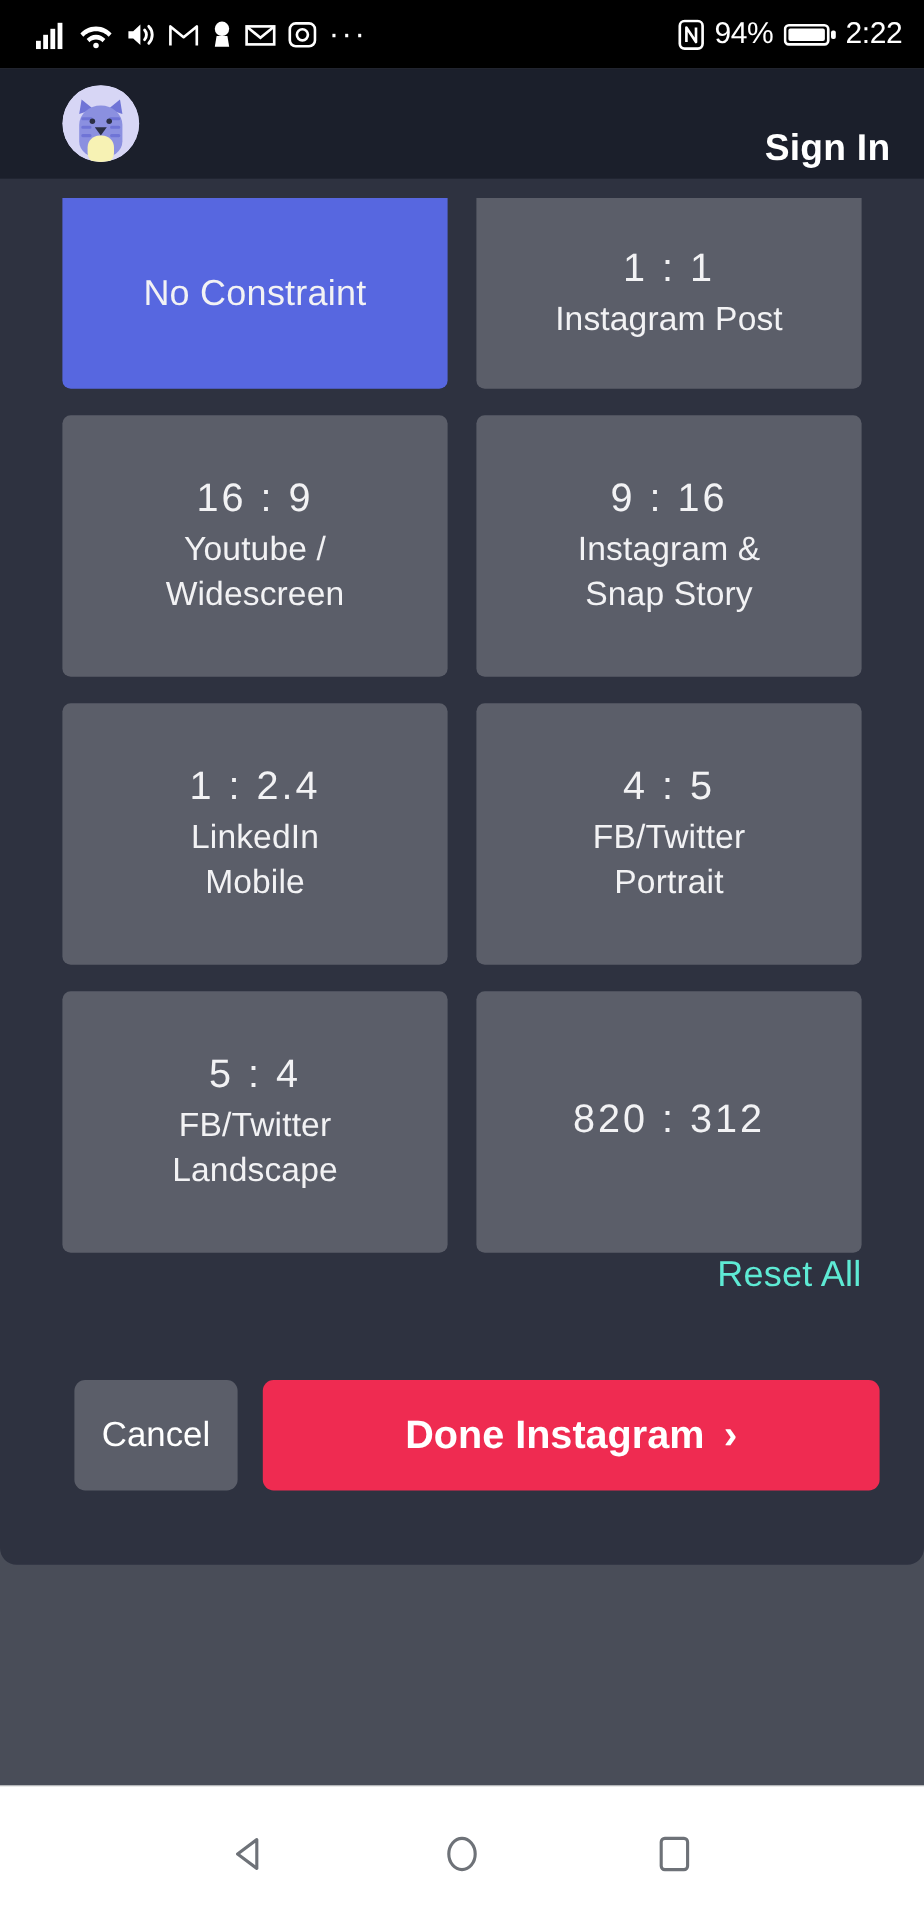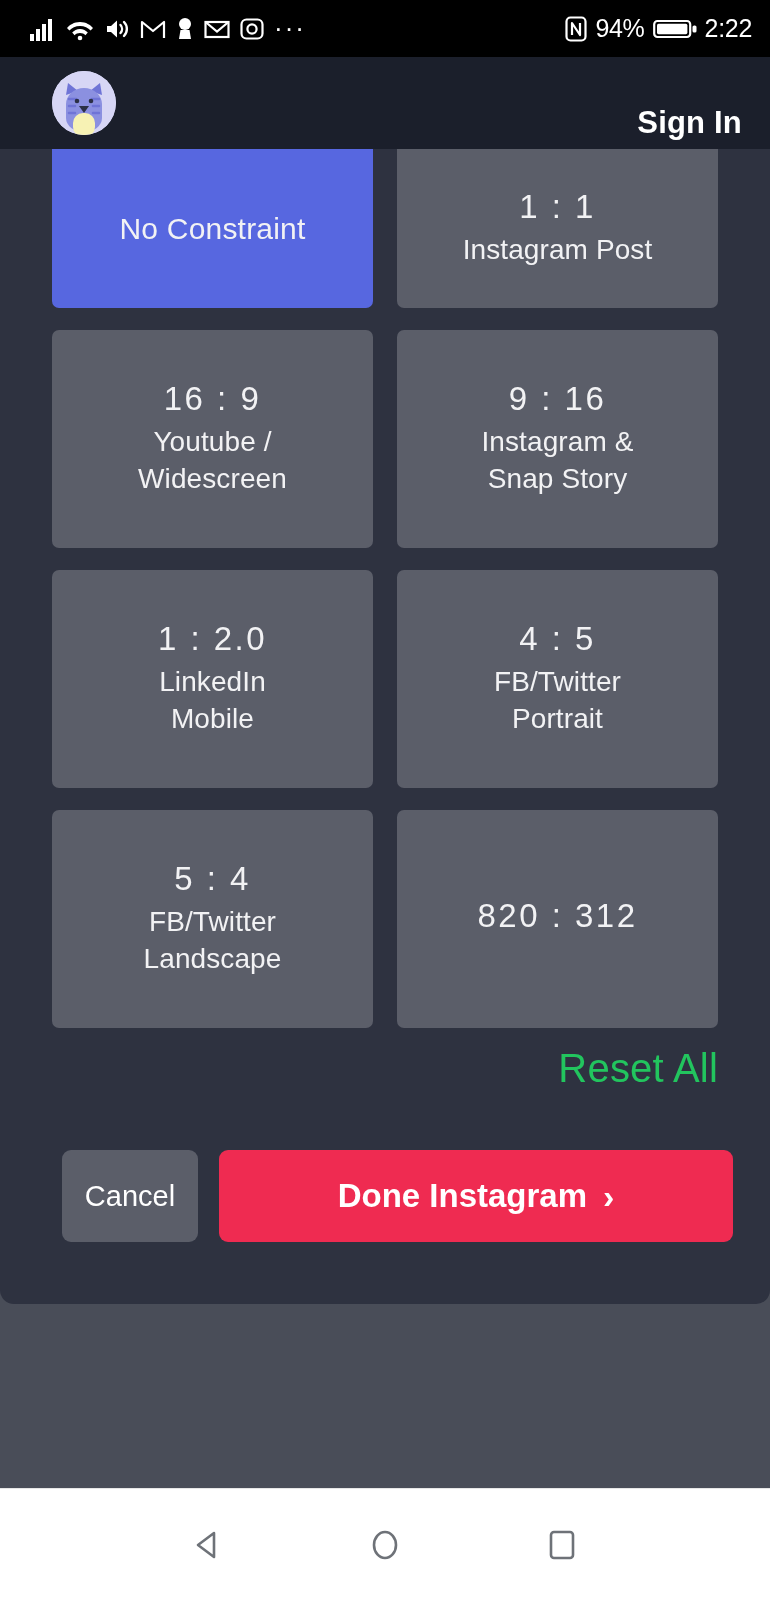--- a/index.html
+++ b/index.html
@@ -64,21 +64,21 @@
   
   .sheet {
     position:absolute; top:149px; left:0;
     width:770px; height:1155px;
     background:#2e3240;
     border-radius:0 0 14px 14px;
     overflow:hidden;
   }
 
   .grid {
-    position:absolute; top:0; left:52px;
+    position:absolute; top:16px; left:52px;
     width:666px;
     display:grid;
     grid-template-columns:1fr 1fr;
     column-gap:24px;
     row-gap:22px;
   }
 
   .tile {
     background:#5b5e69;
     border-radius:7px;
@@ -107,21 +107,21 @@
   }
 
   
   .reset-row {
     position:absolute; top:897px; left:0;
     width:770px;
     padding-right:52px;
     text-align:right;
   }
   .reset-all {
-    color:#22c55e; font-size:40px;
+    color:#5eead4; font-size:30px;
     letter-spacing:0.2px; cursor:pointer;
     display:inline-block;
   }
 
   
   .actions {
     position:absolute; top:1001px; left:0;
     width:770px;
     display:flex; align-items:center;
     padding:0 57px 0 42px;
@@ -266,21 +266,21 @@
         </div>
         <div class="tile">
           <div class="ratio">16 : 9</div>
           <div class="caption">Youtube /<br>Widescreen</div>
         </div>
         <div class="tile">
           <div class="ratio">9 : 16</div>
           <div class="caption">Instagram &amp;<br>Snap Story</div>
         </div>
         <div class="tile">
-          <div class="ratio">1 : 2.0</div>
+          <div class="ratio">1 : 2.4</div>
           <div class="caption">LinkedIn<br>Mobile</div>
         </div>
         <div class="tile">
           <div class="ratio">4 : 5</div>
           <div class="caption">FB/Twitter<br>Portrait</div>
         </div>
         <div class="tile">
           <div class="ratio">5 : 4</div>
           <div class="caption">FB/Twitter<br>Landscape</div>
         </div>

